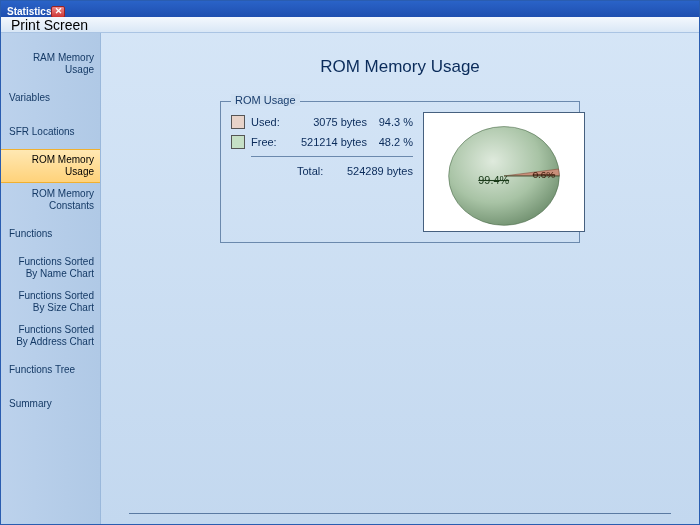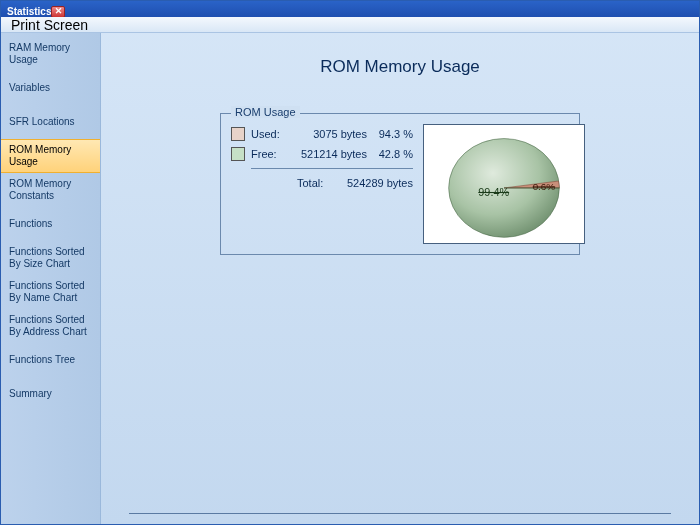--- a/index.html
+++ b/index.html
@@ -47,21 +47,22 @@
     font-size: 14px;
   }
   .body {
     flex: 1; display: flex; min-height: 0;
   }
   .sidebar {
     width: 100px;
     background: linear-gradient(to right, #bcd2ec 0%, #b0c9e6 100%);
     border-right: 1px solid #9ab8db;
     display: flex; flex-direction: column;
-    padding-top: 4px;
+    padding-top: 14px;
+    text-align: right;
   }
   .side-item {
     padding: 6px 6px 6px 8px;
     font-size: 10px;
     color: #153a66;
     line-height: 12px;
     cursor: default;
     height: 34px;
     display: flex; align-items: center;
     border-bottom: 0;
@@ -79,21 +80,21 @@
     padding: 14px 28px 4px 28px;
   }
   .page-title {
     text-align: center;
     font-size: 17px;
     color: #0a2b5a;
     margin: 10px 0 24px 0;
   }
   .groupbox {
     border: 1px solid #6b89ad;
-    margin: 12px auto;
+    margin: 0 auto;
     width: 360px;
     padding: 10px 10px 10px 10px;
     position: relative;
   }
   .group-label {
     position: absolute;
     top: -8px; left: 10px;
     background: #cfe0f2;
     padding: 0 4px;
     font-size: 11px;
@@ -165,22 +166,22 @@
 
   <div class="body">
 
     <div class="sidebar">
       <div class="side-item">RAM Memory Usage</div>
       <div class="side-item">Variables</div>
       <div class="side-item">SFR Locations</div>
       <div class="side-item selected">ROM Memory Usage</div>
       <div class="side-item">ROM Memory Constants</div>
       <div class="side-item">Functions</div>
+      <div class="side-item">Functions Sorted By Name Chart</div>
       <div class="side-item">Functions Sorted By Size Chart</div>
-      <div class="side-item">Functions Sorted By Name Chart</div>
       <div class="side-item">Functions Sorted By Address Chart</div>
       <div class="side-item">Functions Tree</div>
       <div class="side-item">Summary</div>
     </div>
 
     <div class="main">
 
       <div class="page-title">ROM Memory  Usage</div>
 
       <div class="groupbox">
@@ -191,21 +192,21 @@
             <div class="stat-row">
               <div class="swatch used"></div>
               <div class="stat-label">Used:</div>
               <div class="stat-bytes">3075 bytes</div>
               <div class="stat-pct">94.3 %</div>
             </div>
             <div class="stat-row">
               <div class="swatch free"></div>
               <div class="stat-label">Free:</div>
               <div class="stat-bytes">521214 bytes</div>
-              <div class="stat-pct">42.8 %</div>
+              <div class="stat-pct">48.2 %</div>
             </div>
             <div class="stat-divider"></div>
             <div class="total-row">
               <div class="stat-label">Total:</div>
               <div class="stat-bytes">524289 bytes</div>
             </div>
           </div>
 
           <div class="pie-wrap">
             <svg viewBox="0 0 162 120" width="162" height="120">

